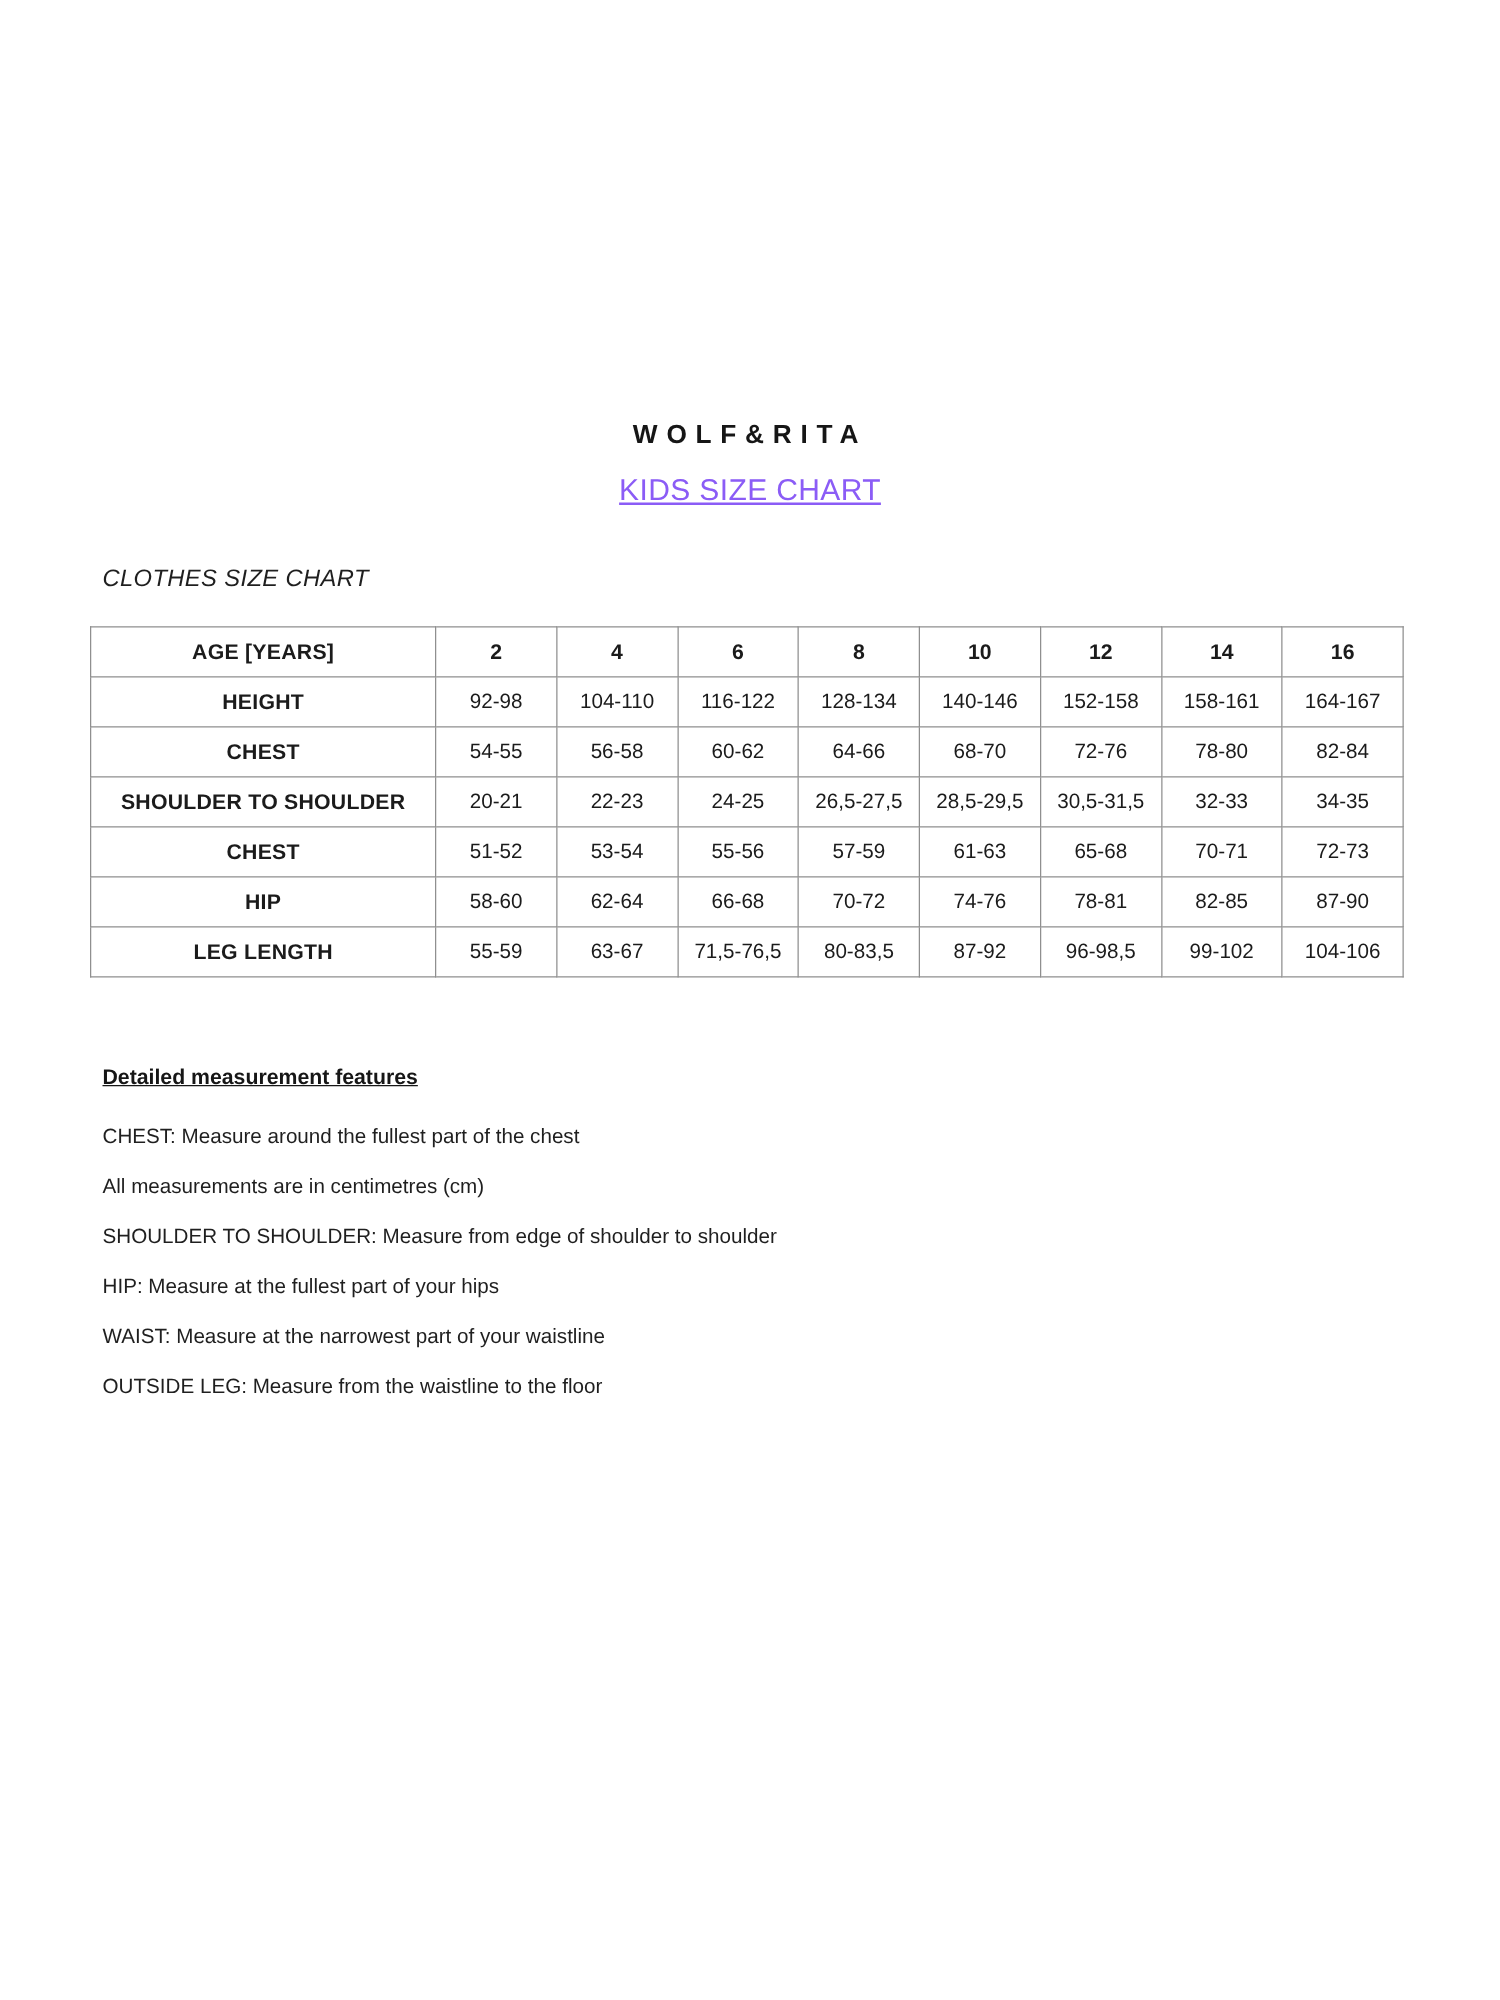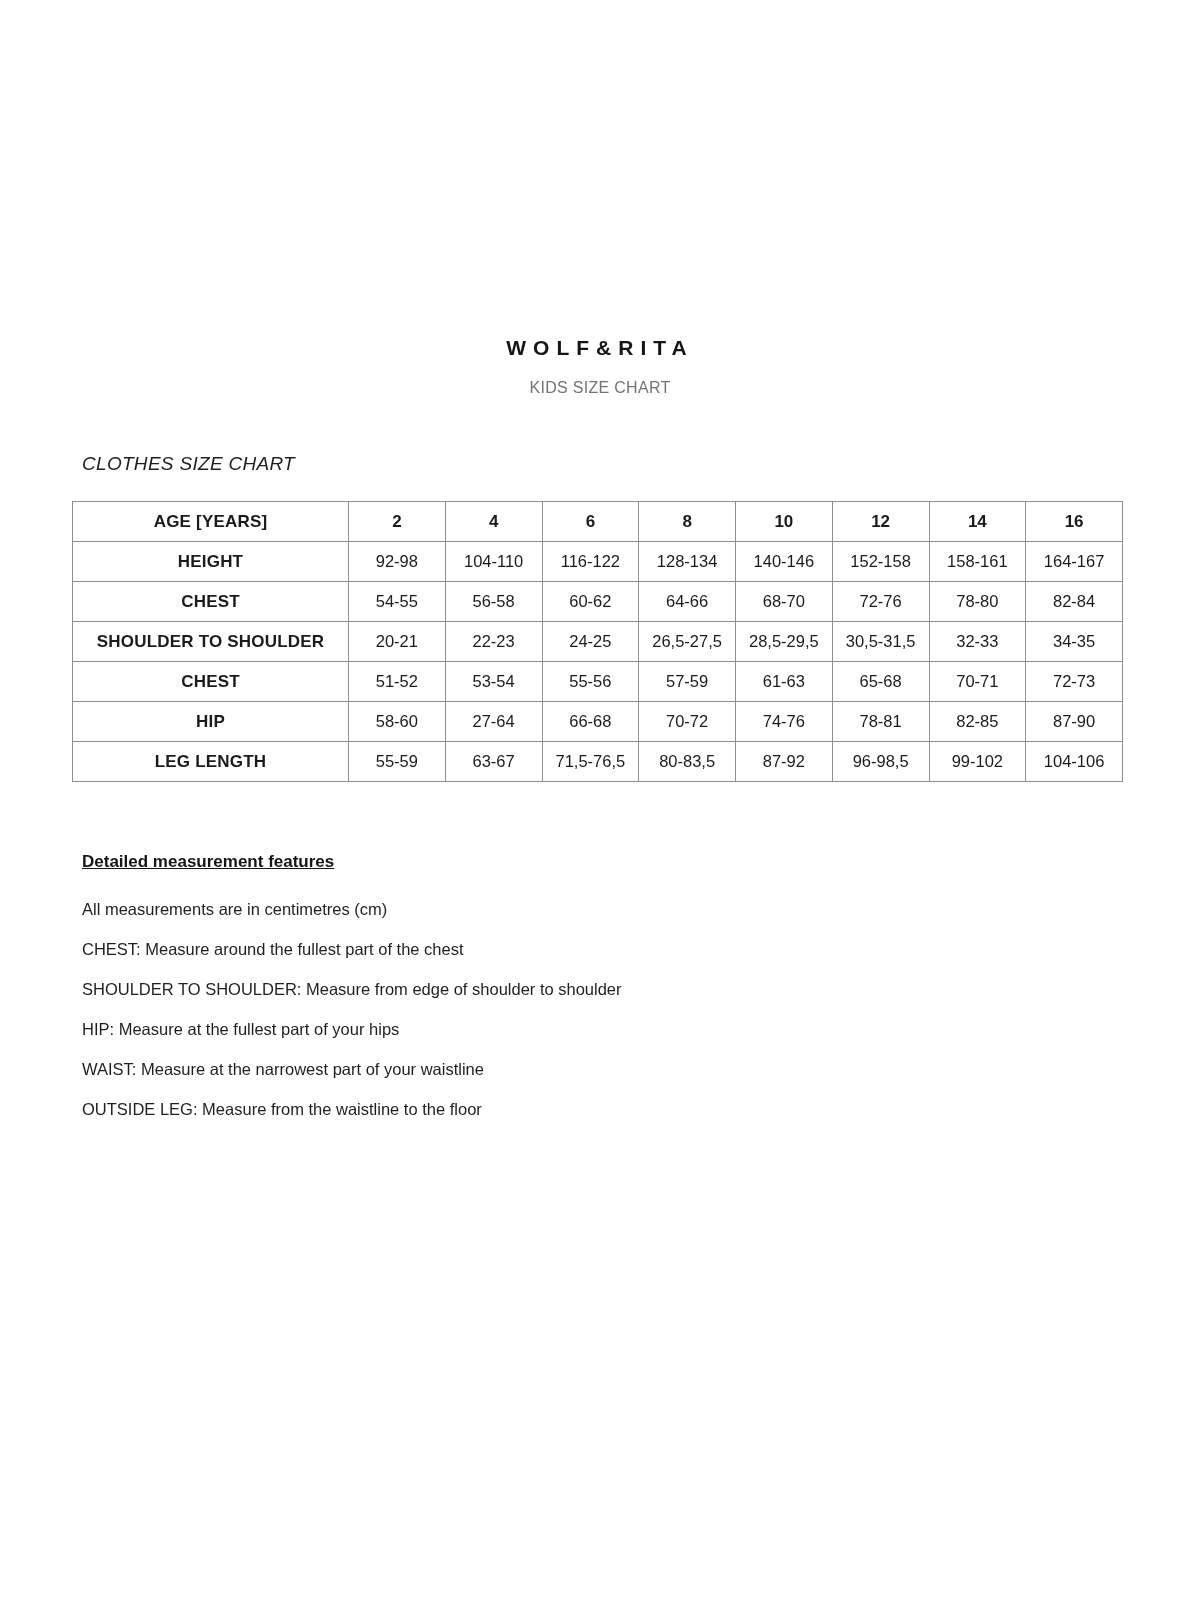--- a/index.html
+++ b/index.html
@@ -26,24 +26,25 @@
     text-align: center;
   }
   .brand {
     font-size: 21px;
     font-weight: bold;
     letter-spacing: 7px;
     color: #161616;
   }
   .doc-title {
     margin-top: 19px;
-    font-size: 16px;
+    font-size: 24px;
     font-weight: normal;
     letter-spacing: 0.3px;
-    color: #737373;
+    color: #8b5cf6;
+    text-decoration: underline;
   }
   
   .chart-section {
     position: absolute;
     top: 453px;
     left: 72px;
     width: 1051px;
   }
   .chart-caption {
     font-style: italic;
@@ -176,21 +177,21 @@
           <td>55-56</td>
           <td>57-59</td>
           <td>61-63</td>
           <td>65-68</td>
           <td>70-71</td>
           <td>72-73</td>
         </tr>
         <tr>
           <td class="row-label">HIP</td>
           <td>58-60</td>
-          <td>27-64</td>
+          <td>62-64</td>
           <td>66-68</td>
           <td>70-72</td>
           <td>74-76</td>
           <td>78-81</td>
           <td>82-85</td>
           <td>87-90</td>
         </tr>
         <tr>
           <td class="row-label">LEG LENGTH</td>
           <td>55-59</td>
@@ -201,21 +202,21 @@
           <td>96-98,5</td>
           <td>99-102</td>
           <td>104-106</td>
         </tr>
       </tbody>
     </table>
   </div>
 
   <div class="notes-section">
     <div class="notes-heading">Detailed measurement features</div>
+    <div class="note-line">CHEST: Measure around the fullest part of the chest</div>
     <div class="note-line">All measurements are in centimetres (cm)</div>
-    <div class="note-line">CHEST: Measure around the fullest part of the chest</div>
     <div class="note-line">SHOULDER TO SHOULDER: Measure from edge of shoulder to shoulder</div>
     <div class="note-line">HIP: Measure at the fullest part of your hips</div>
     <div class="note-line">WAIST: Measure at the narrowest part of your waistline</div>
     <div class="note-line">OUTSIDE LEG: Measure from the waistline to the floor</div>
   </div>
 
 </div>
 
 </body></html>

